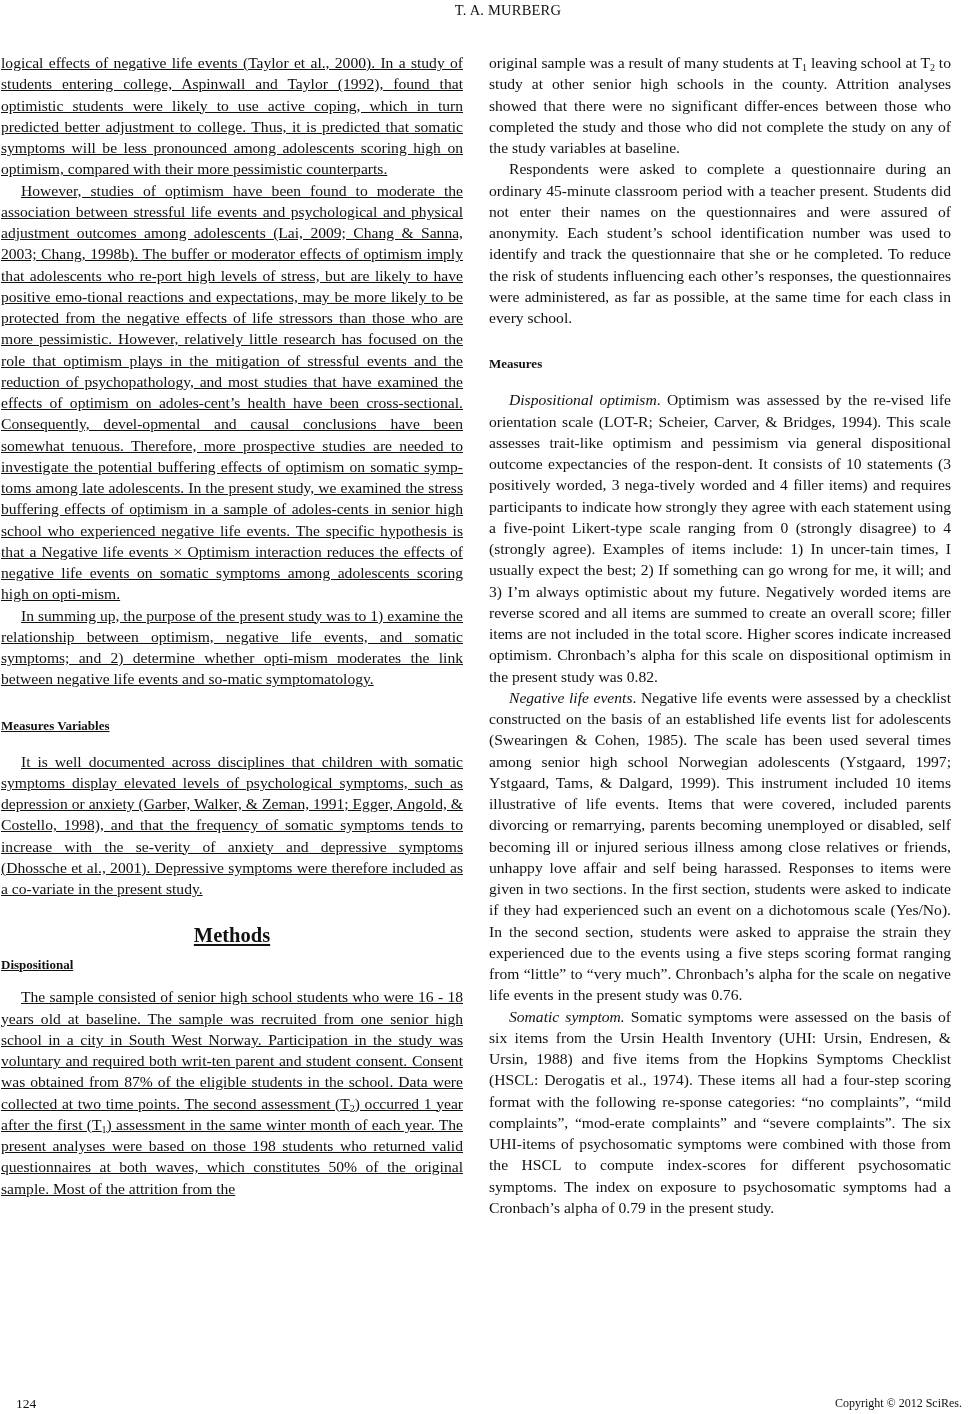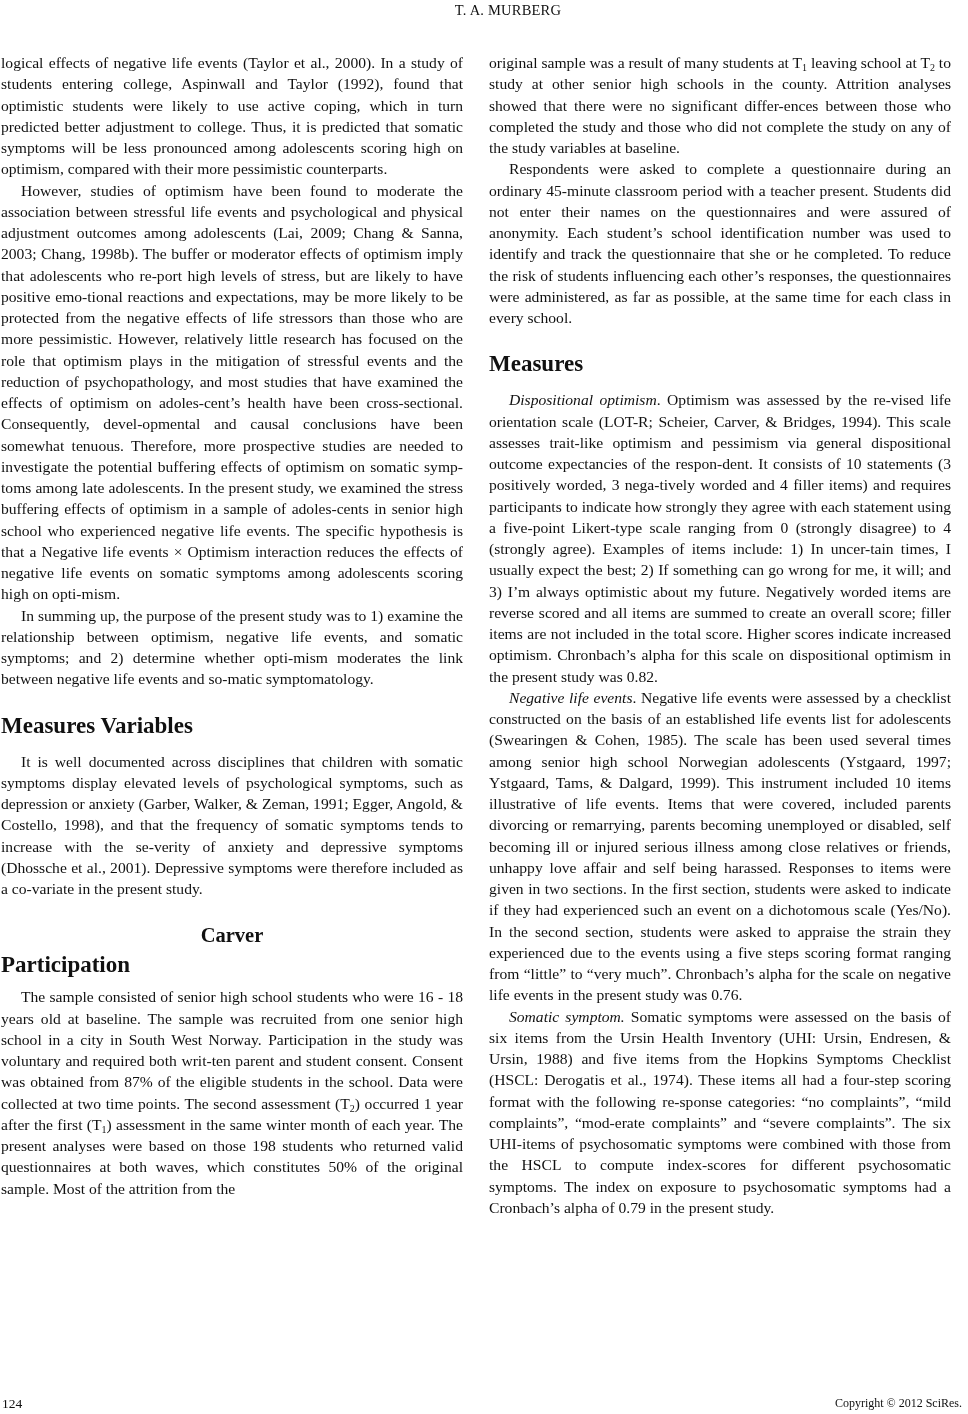--- a/index.html
+++ b/index.html
@@ -10,53 +10,53 @@
   }
   .running-head {
     position: absolute; top: 2px; left: 0; width: 960px;
     text-align: center; font-size: 14.5px; letter-spacing: 0.2px; margin-left: 28px;
   }
   .col {
     position: absolute; top: 52px; width: 462px;
     font-size: 15.6px; line-height: 21.25px; text-align: justify;
     hyphens: none;
   }
-  .col-left { left: 1px; }
+  .col-left { left: 1px; text-decoration: underline; }
   .col-right { left: 489px; }
   .col p { margin: 0; }
   .col p.indent { text-indent: 20px; }
   .col h3.sub {
-    font-size: 23px; font-weight: bold; margin: 25px 0 14px 0; line-height: 22px;
+    font-size: 13px; font-weight: bold; margin: 25px 0 14px 0; line-height: 22px;
   }
   .col h2.sec {
     font-size: 20.5px; font-weight: bold; text-align: center; margin: 23px 0 6px 0; line-height: 26px;
   }
   .col h3.sub.tight { margin-top: 0; margin-bottom: 10px; }
   sub { font-size: 10px; line-height: 0; vertical-align: -3px; }
   em { }
   .footer-left {
-    position: absolute; top: 1396px; left: 2px; font-size: 13.5px;
+    position: absolute; top: 1396px; left: 16px; font-size: 13.5px;
   }
   .footer-right {
     position: absolute; top: 1396px; right: 6px; font-size: 12px;
   }
 </style>
 </head>
 <body>
 
 <div class="running-head">T. A. MURBERG</div>
 
 <div class="col col-left">
   <p>logical effects of negative life events (Taylor et al., 2000). In a study of students entering college, Aspinwall and Taylor (1992), found that optimistic students were likely to use active coping, which in turn predicted better adjustment to college. Thus, it is predicted that somatic symptoms will be less pronounced among adolescents scoring high on optimism, compared with their more pessimistic counterparts.</p>
   <p class="indent">However, studies of optimism have been found to moderate the association between stressful life events and psychological and physical adjustment outcomes among adolescents (Lai, 2009; Chang &amp; Sanna, 2003; Chang, 1998b). The buffer or moderator effects of optimism imply that adolescents who re-port high levels of stress, but are likely to have positive emo-tional reactions and expectations, may be more likely to be protected from the negative effects of life stressors than those who are more pessimistic. However, relatively little research has focused on the role that optimism plays in the mitigation of stressful events and the reduction of psychopathology, and most studies that have examined the effects of optimism on adoles-cent’s health have been cross-sectional. Consequently, devel-opmental and causal conclusions have been somewhat tenuous. Therefore, more prospective studies are needed to investigate the potential buffering effects of optimism on somatic symp-toms among late adolescents. In the present study, we examined the stress buffering effects of optimism in a sample of adoles-cents in senior high school who experienced negative life events. The specific hypothesis is that a Negative life events × Optimism interaction reduces the effects of negative life events on somatic symptoms among adolescents scoring high on opti-mism.</p>
   <p class="indent">In summing up, the purpose of the present study was to 1) examine the relationship between optimism, negative life events, and somatic symptoms; and 2) determine whether opti-mism moderates the link between negative life events and so-matic symptomatology.</p>
   <h3 class="sub">Measures Variables</h3>
   <p class="indent">It is well documented across disciplines that children with somatic symptoms display elevated levels of psychological symptoms, such as depression or anxiety (Garber, Walker, &amp; Zeman, 1991; Egger, Angold, &amp; Costello, 1998), and that the frequency of somatic symptoms tends to increase with the se-verity of anxiety and depressive symptoms (Dhossche et al., 2001). Depressive symptoms were therefore included as a co-variate in the present study.</p>
-  <h2 class="sec">Carver</h2>
-  <h3 class="sub tight">Participation</h3>
+  <h2 class="sec">Methods</h2>
+  <h3 class="sub tight">Dispositional</h3>
   <p class="indent"><span>The sample consisted of senior high school students who were 16 - 18 years old at baseline. The sample was recruited from one senior high school in a city in South West Norway. Participation in the study was voluntary and required both writ-ten parent and student consent. Consent was obtained from 87% of the eligible students in the school. Data were collected at two time points. The second assessment (T</span><sub>2</sub><span>) occurred 1 year after the first (T</span><sub>1</sub><span>) assessment in the same winter month of each year. The present analyses were based on those 198 students who returned valid questionnaires at both waves, which constitutes 50% of the original sample. Most of the attrition from the</span></p>
 </div>
 
 <div class="col col-right">
   <p><span>original sample was a result of many students at T</span><sub>1</sub><span> leaving school at T</span><sub>2</sub><span> to study at other senior high schools in the county. Attrition analyses showed that there were no significant differ-ences between those who completed the study and those who did not complete the study on any of the study variables at baseline.</span></p>
   <p class="indent">Respondents were asked to complete a questionnaire during an ordinary 45-minute classroom period with a teacher present. Students did not enter their names on the questionnaires and were assured of anonymity. Each student’s school identification number was used to identify and track the questionnaire that she or he completed. To reduce the risk of students influencing each other’s responses, the questionnaires were administered, as far as possible, at the same time for each class in every school.</p>
   <h3 class="sub">Measures</h3>
   <p class="indent"><em>Dispositional optimism</em><span>. Optimism was assessed by the re-vised life orientation scale (LOT-R; Scheier, Carver, &amp; Bridges, 1994). This scale assesses trait-like optimism and pessimism via general dispositional outcome expectancies of the respon-dent. It consists of 10 statements (3 positively worded, 3 nega-tively worded and 4 filler items) and requires participants to indicate how strongly they agree with each statement using a five-point Likert-type scale ranging from 0 (strongly disagree) to 4 (strongly agree). Examples of items include: 1) In uncer-tain times, I usually expect the best; 2) If something can go wrong for me, it will; and 3) I’m always optimistic about my future. Negatively worded items are reverse scored and all items are summed to create an overall score; filler items are not included in the total score. Higher scores indicate increased optimism. Chronbach’s alpha for this scale on dispositional optimism in the present study was 0.82.</span></p>
   <p class="indent"><em>Negative life events</em><span>. Negative life events were assessed by a checklist constructed on the basis of an established life events list for adolescents (Swearingen &amp; Cohen, 1985). The scale has been used several times among senior high school Norwegian adolescents (Ystgaard, 1997; Ystgaard, Tams, &amp; Dalgard, 1999). This instrument included 10 items illustrative of life events. Items that were covered, included parents divorcing or remarrying, parents becoming unemployed or disabled, self becoming ill or injured serious illness among close relatives or friends, unhappy love affair and self being harassed. Responses to items were given in two sections. In the first section, students were asked to indicate if they had experienced such an event on a dichotomous scale (Yes/No). In the second section, students were asked to appraise the strain they experienced due to the events using a five steps scoring format ranging from “little” to “very much”. Chronbach’s alpha for the scale on negative life events in the present study was 0.76.</span></p>
   <p class="indent"><em>Somatic symptom.</em><span> Somatic symptoms were assessed on the basis of six items from the Ursin Health Inventory (UHI: Ursin, Endresen, &amp; Ursin, 1988) and five items from the Hopkins Symptoms Checklist (HSCL: Derogatis et al., 1974). These items all had a four-step scoring format with the following re-sponse categories: “no complaints”, “mild complaints”, “mod-erate complaints” and “severe complaints”. The six UHI-items of psychosomatic symptoms were combined with those from the HSCL to compute index-scores for different psychosomatic symptoms. The index on exposure to psychosomatic symptoms had a Cronbach’s alpha of 0.79 in the present study.</span></p>

